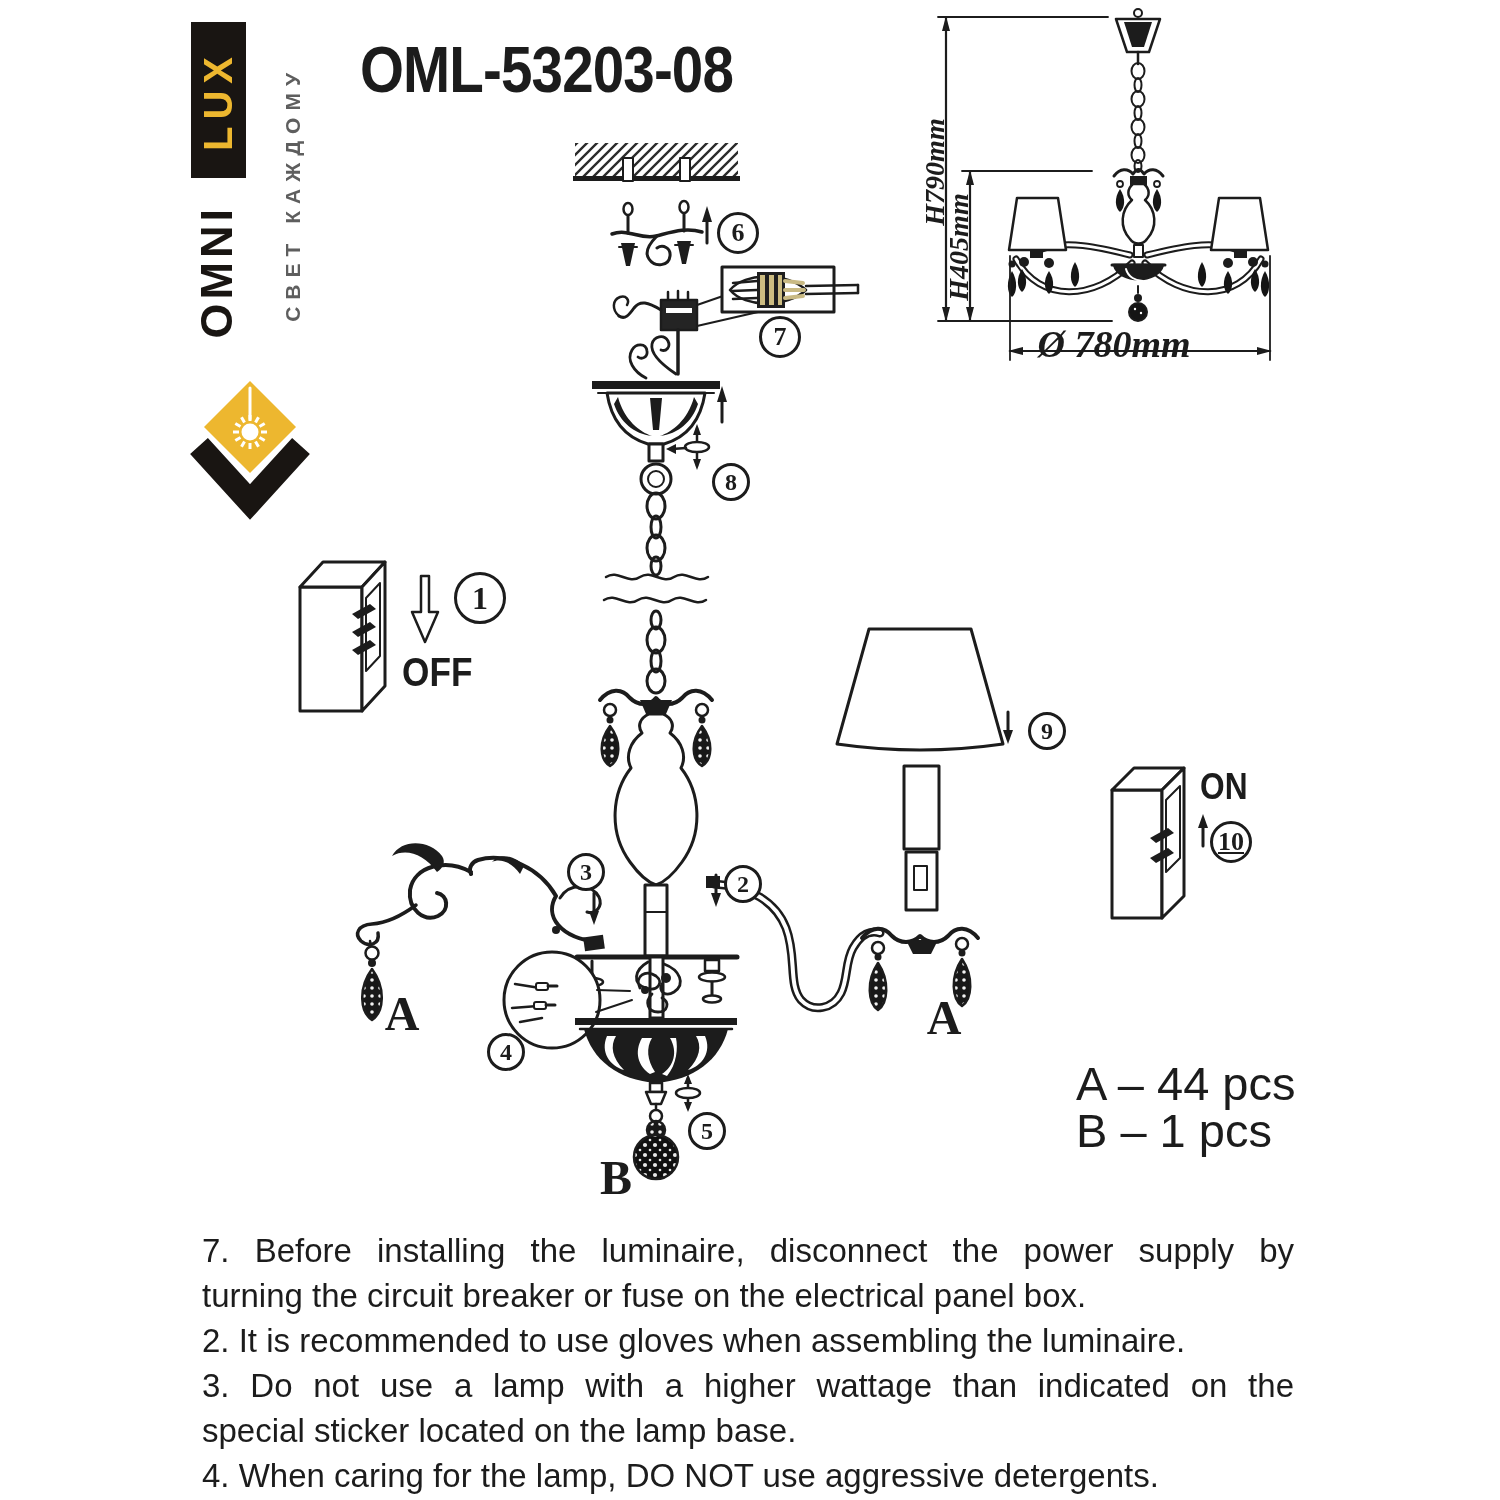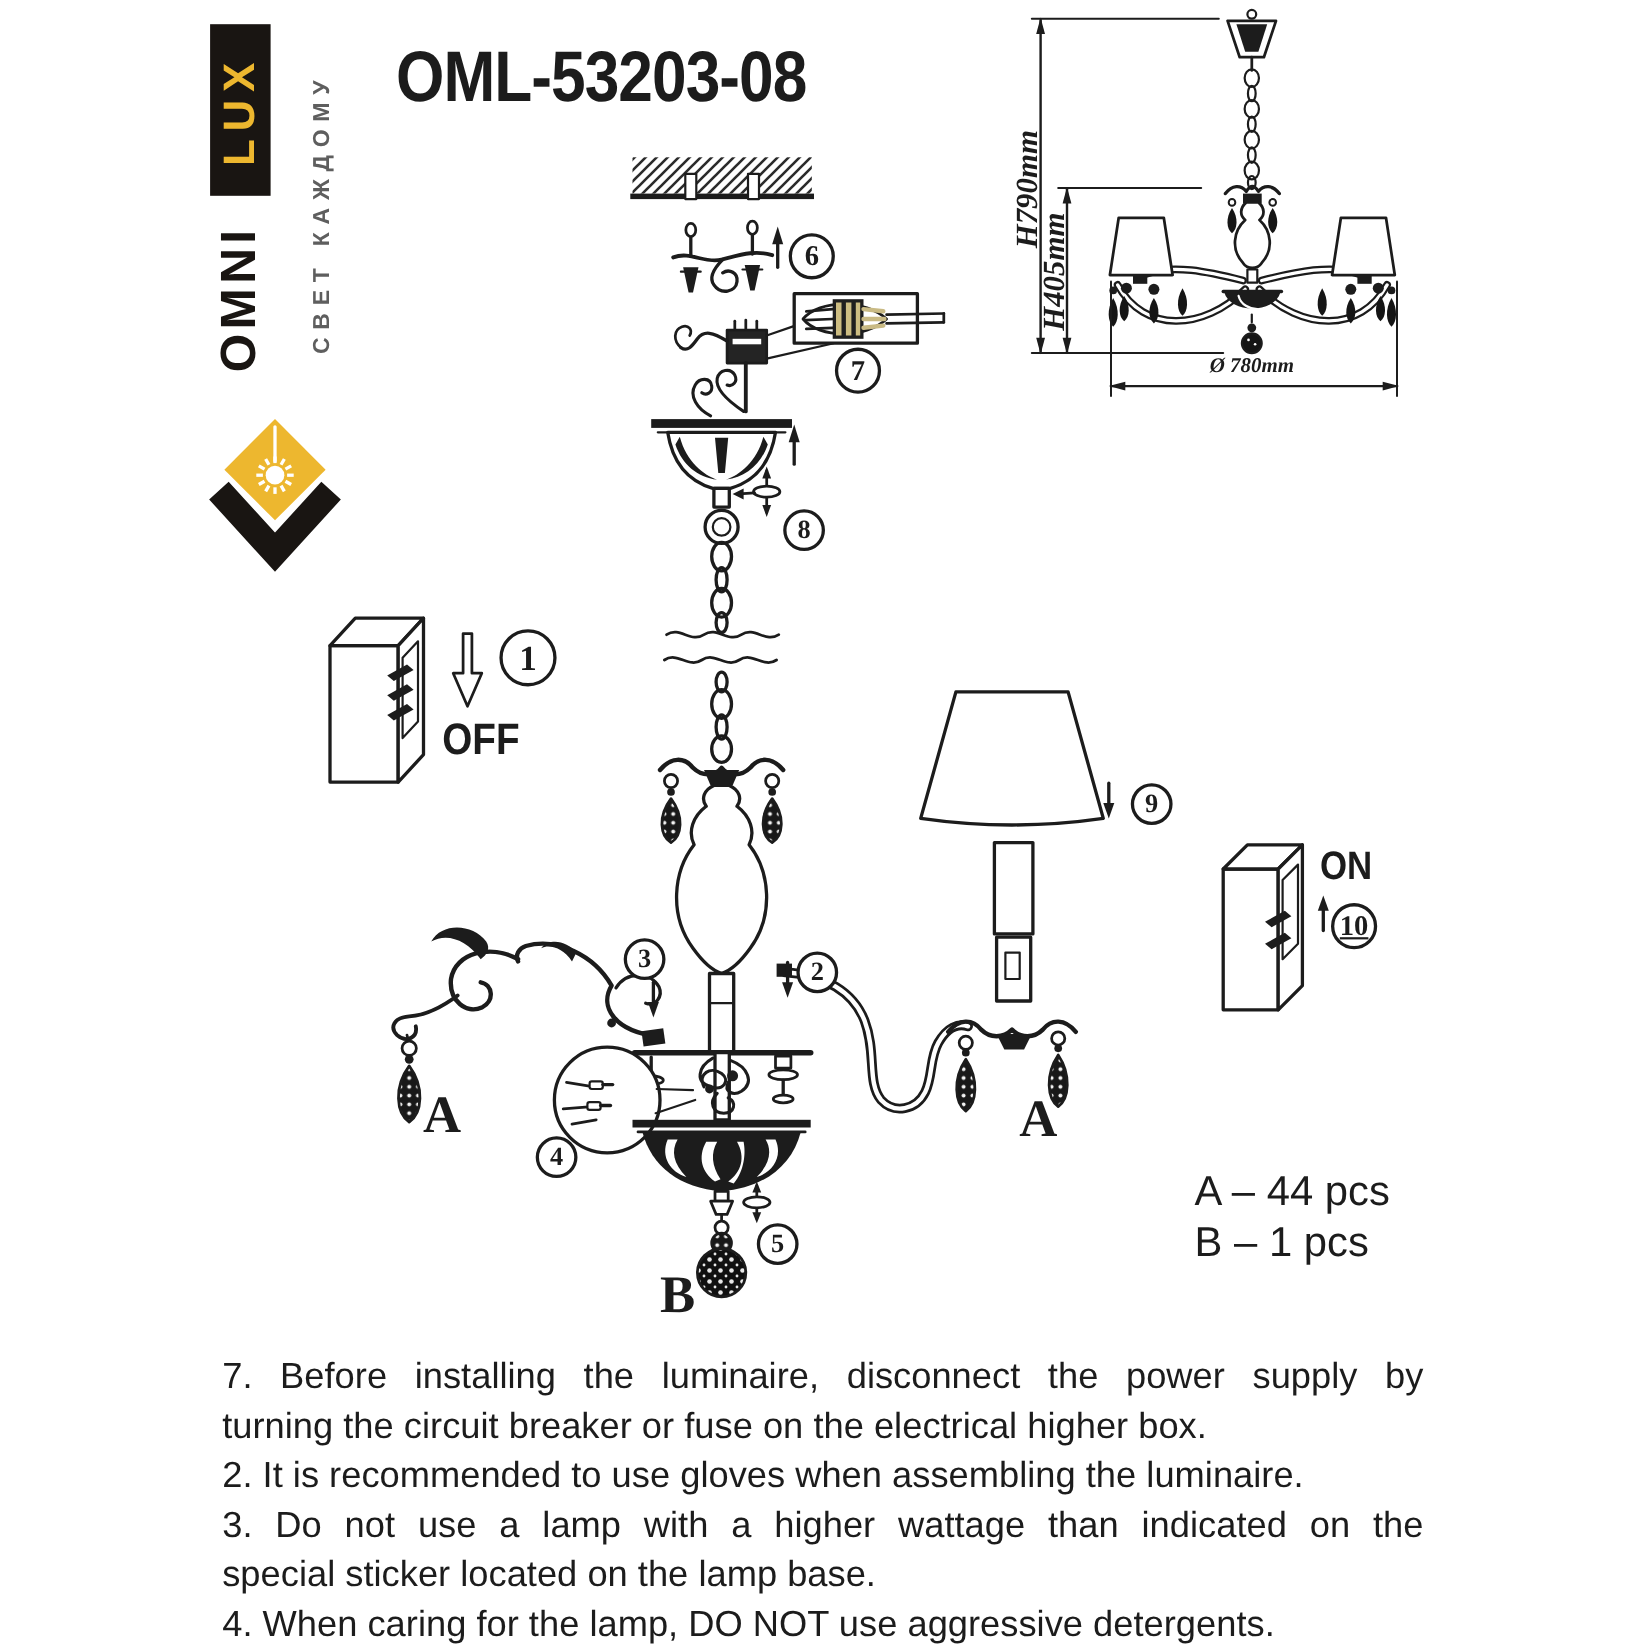--- a/index.html
+++ b/index.html
@@ -19,39 +19,39 @@
   .logo-tagline{left:270px;top:20px;width:46px;height:348px;display:flex;align-items:center;justify-content:center;}
   .logo-tagline span{color:#5E5E5E;font-weight:600;font-size:21px;letter-spacing:7px;}
   
   .title{left:360px;top:32px;font-size:65px;font-weight:bold;letter-spacing:-1px;
     transform:scaleX(0.87);transform-origin:0 0;white-space:nowrap;}
   
   .dim{font-family:"Liberation Serif",serif;font-style:italic;font-weight:600;text-align:center;}
   .dim-v{width:170px;height:30px;font-size:28px;}
   .dim-h790{left:849px;top:157px;transform:rotate(-90deg);}
   .dim-h405{left:873px;top:232px;transform:rotate(-90deg);}
-  .dim-dia{left:1053px;top:322px;width:170px;height:32px;font-size:19px;}
+  .dim-dia{left:1029px;top:322px;width:170px;height:32px;font-size:38px;}
   
   .sw{font-weight:bold;transform:scaleX(0.88);transform-origin:0 0;white-space:nowrap;}
   .off{left:402px;top:650px;font-size:40px;}
   .on{left:1200px;top:766px;font-size:36px;}
   
   .plabel{font-family:"Liberation Serif",serif;font-weight:bold;font-size:48px;width:52px;text-align:center;}
   .pl-a1{left:376px;top:986px;}
   .pl-a2{left:918px;top:990px;}
   .pl-b{left:590px;top:1150px;}
   
   .callout{border:3px solid #1c1c1c;border-radius:50%;background:#fff;
     display:flex;align-items:center;justify-content:center;
     font-family:"Liberation Serif",serif;font-weight:600;}
   .c-sm{width:32px;height:32px;font-size:24px;}
   .c-md{width:36px;height:36px;font-size:26px;}
   .c-lg{width:46px;height:46px;font-size:32px;}
   
-  .counts{left:1076px;top:1060px;font-size:38px;line-height:47px;white-space:nowrap;margin-left:10px;}
+  .counts{left:1076px;top:1060px;font-size:47px;line-height:47px;white-space:nowrap;}
   
   .instructions{left:202px;top:1228px;width:1092px;font-size:33px;line-height:45px;}
   .iline{width:100%;}
   .just{text-align:justify;text-align-last:justify;}
 </style>
 </head>
 <body>
 
 <div class="page">
 
@@ -433,20 +433,20 @@
   <div class="abs plabel pl-a2">A</div>
   <div class="abs plabel pl-b">B</div>
 
   <div class="abs counts">
     <div>A – 44 pcs</div>
     <div>B – 1 pcs</div>
   </div>
 
   <div class="abs instructions">
     <div class="iline just">7. Before installing the luminaire, disconnect the power supply by</div>
-    <div class="iline">turning the circuit breaker or fuse on the electrical higher box.</div>
+    <div class="iline">turning the circuit breaker or fuse on the electrical panel box.</div>
     <div class="iline">2. It is recommended to use gloves when assembling the luminaire.</div>
     <div class="iline just">3. Do not use a lamp with a higher wattage than indicated on the</div>
     <div class="iline">special sticker located on the lamp base.</div>
     <div class="iline">4. When caring for the lamp, DO NOT use aggressive detergents.</div>
   </div>
 
 </div>
 
 </body></html>

